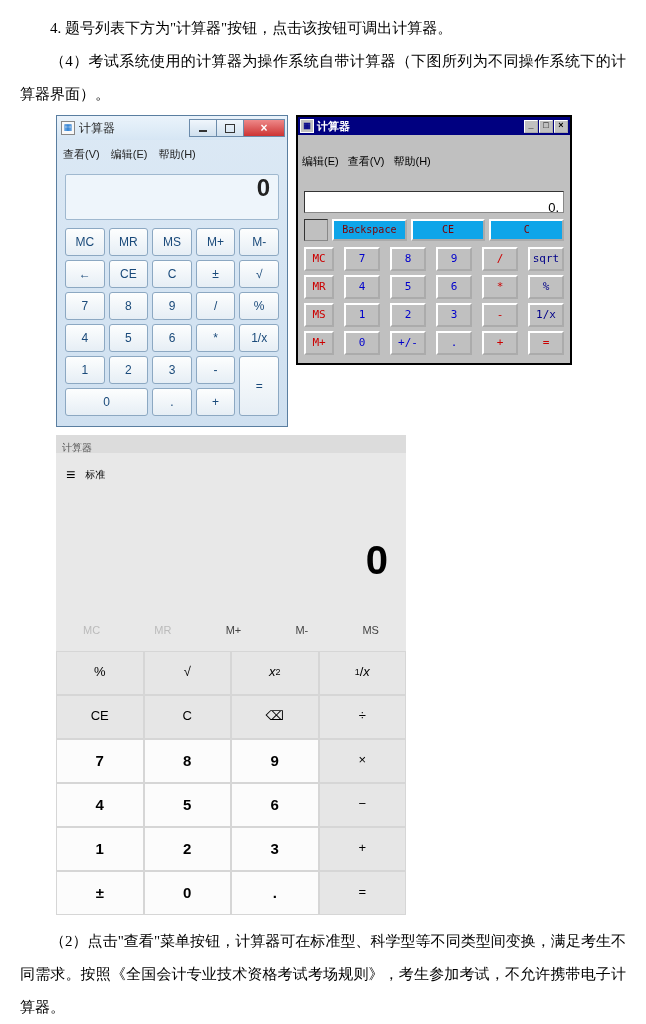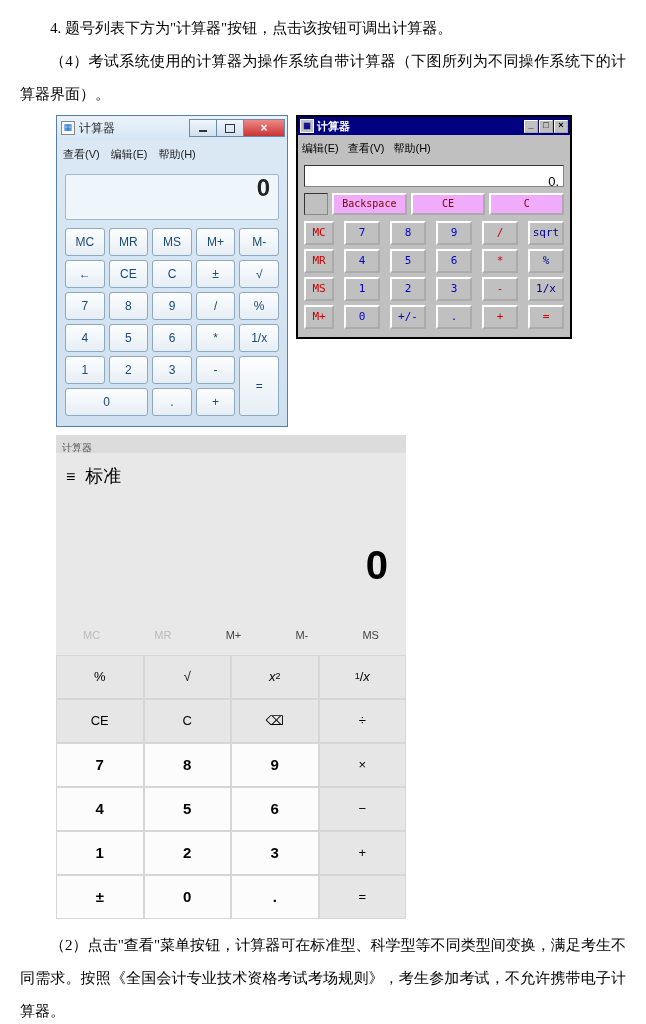--- a/index.html
+++ b/index.html
@@ -26,38 +26,38 @@
 .calc1-btn.wide { grid-column: span 2; }
 .calc1-btn.tall { grid-row: span 2; height: auto; }
 
 
 .calc2 { width: 276px; border: 2px solid #000; background: #c0c0c0; font-family: "MS Sans Serif", Arial, sans-serif; font-size: 11px; }
 .calc2-titlebar { background: #000080; color: #fff; display: flex; align-items: center; justify-content: space-between; height: 18px; padding: 0 2px; font-weight: bold; }
 .calc2-title { display: flex; align-items: center; gap: 3px; }
 .calc2-icon { width: 14px; height: 14px; background: #c0c0c0; border: 1px solid #fff; display: inline-flex; align-items: center; justify-content: center; font-size: 8px; color: #008; }
 .calc2-winbtns { display: flex; gap: 1px; }
 .calc2-winbtn { width: 14px; height: 13px; background: #c0c0c0; border: 1px outset #fff; display: flex; align-items: center; justify-content: center; font-size: 9px; color: #000; font-weight: bold; }
-.calc2-menu { padding: 1px 4px; font-size: 11px; background: #c0c0c0; }
+.calc2-menu { padding: 14px 4px; font-size: 11px; background: #c0c0c0; }
 .calc2-menu span { margin-right: 6px; }
 .calc2-display { margin: 4px 6px; height: 22px; background: #fff; border: 1px inset #888; text-align: right; padding: 2px 4px; font-size: 13px; }
 .calc2-toprow { display: flex; gap: 4px; padding: 2px 6px 4px; }
 .calc2-indicator { width: 24px; height: 22px; border: 1px inset #888; background: #c0c0c0; }
-.calc2-topbtn { flex: 1; height: 22px; border: 2px outset #fff; background: #f0abfc; display: flex; align-items: center; justify-content: center; font-size: 10px; color: #800000; font-family: monospace; }
+.calc2-topbtn { flex: 1; height: 22px; border: 2px outset #fff; background: #0ea5e9; display: flex; align-items: center; justify-content: center; font-size: 10px; color: #800000; font-family: monospace; }
 .calc2-grid { padding: 2px 6px 8px; display: grid; grid-template-columns: 30px repeat(5,36px); gap: 4px; justify-content: space-between; }
 .calc2-btn { height: 24px; border: 2px outset #fff; background: #c0c0c0; display: flex; align-items: center; justify-content: center; font-size: 11px; font-family: monospace; }
 .calc2-btn.red { color: #c00; }
 .calc2-btn.blue { color: #00c; }
 .calc2-btn.darkblue { color: #008; }
 
 
 .calc3 { width: 350px; background: #e8e8e8; margin-left: 36px; font-family: "Segoe UI", Arial, sans-serif; }
 .calc3-titlebar { height: 18px; padding: 2px 6px; font-size: 10px; color: #555; background: #dcdcdc; }
 .calc3-header { display: flex; align-items: center; gap: 10px; padding: 4px 10px; }
 .calc3-menuicon { font-size: 16px; }
-.calc3-mode { font-size: 18px; }
+.calc3-mode { font-size: 10px; }
 .calc3-display { text-align: right; padding: 20px 18px 10px; font-size: 40px; font-weight: 600; }
 .calc3-memrow { display: flex; justify-content: space-around; padding: 4px 0 8px; font-size: 11px; color: #444; }
 .calc3-memrow .dis { color: #bbb; }
 .calc3-grid { display: grid; grid-template-columns: repeat(4,1fr); }
 .calc3-btn { height: 44px; display: flex; align-items: center; justify-content: center; font-size: 15px; border: 1px solid #d6d6d6; background: #f0f0f0; }
 .calc3-btn.fn { background: #e6e6e6; font-size: 13px; }
 .calc3-btn.num { background: #fcfcfc; font-weight: 600; }
 .calc3-btn .sup { font-size: 9px; vertical-align: super; }
 </style>
 </head>

